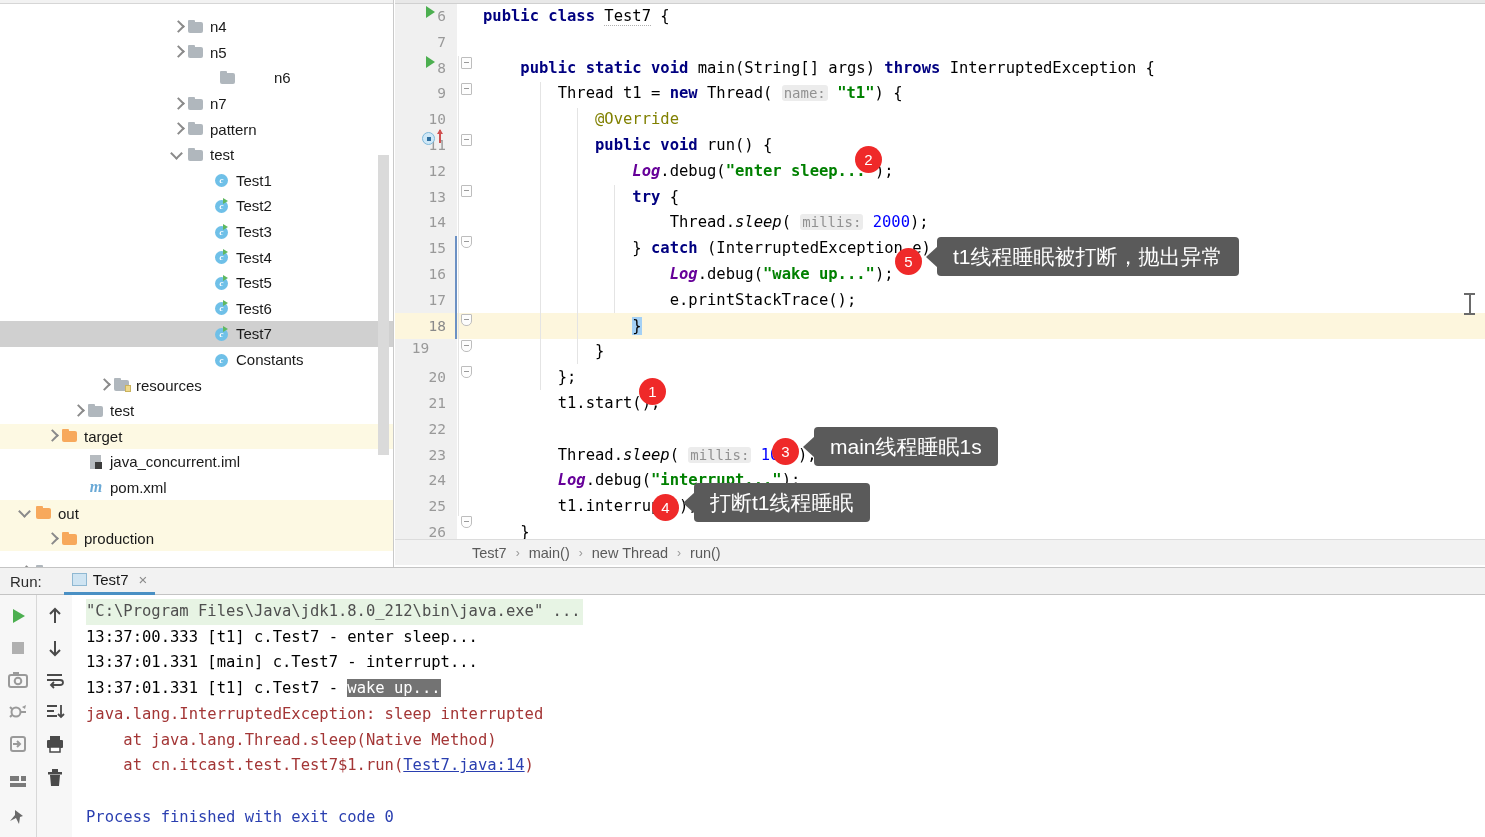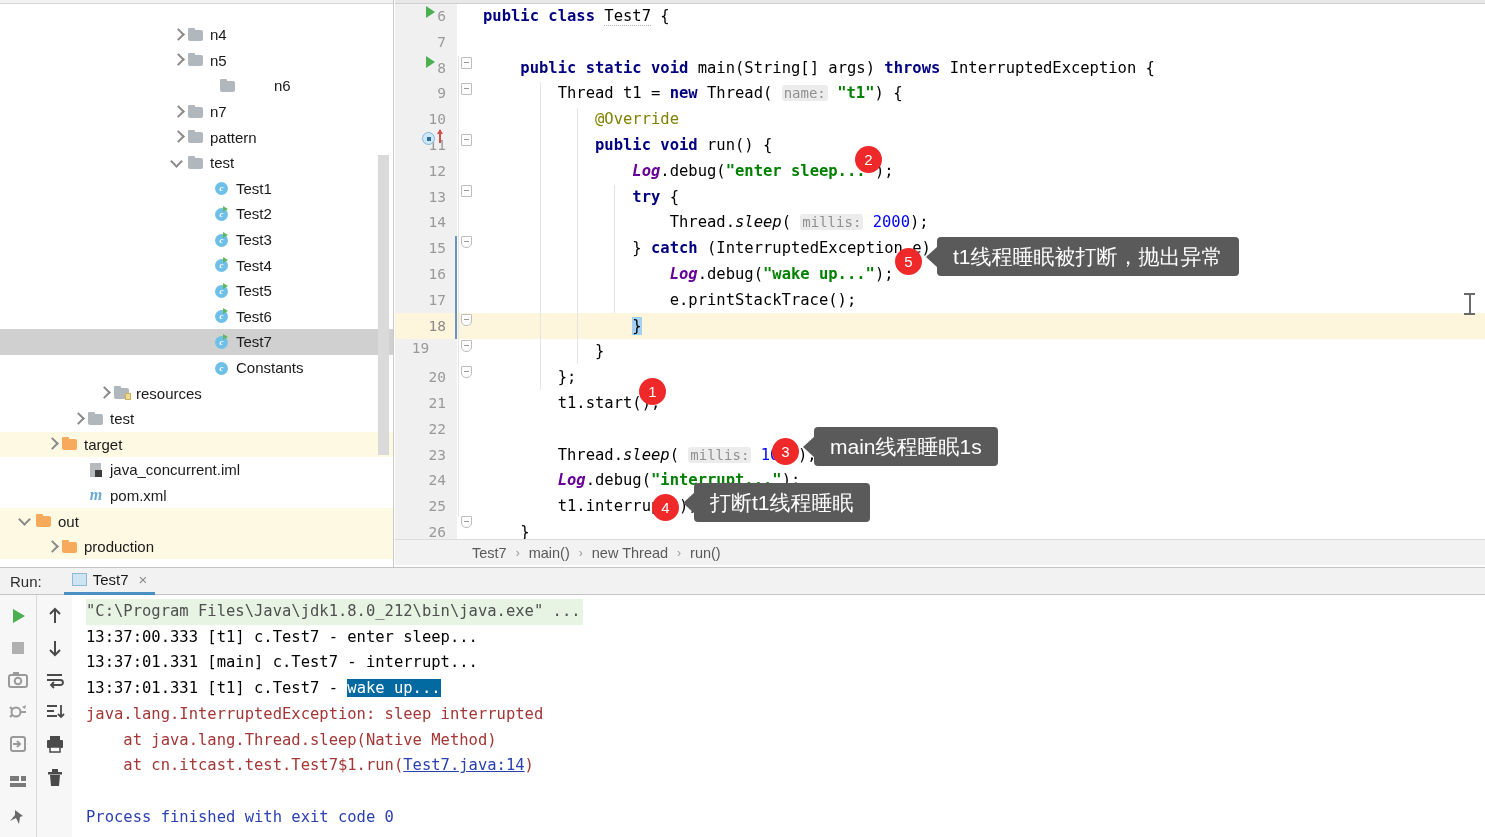--- a/index.html
+++ b/index.html
@@ -204,33 +204,33 @@
   .console {
     position:absolute; left:72px; top:28px; right:0; height:242px;
     background:#fff; padding:4px 0 0 14px; overflow:hidden;
   }
   .cline {
     font-family:"DejaVu Sans Mono", monospace; font-size:15.5px; line-height:25.7px;
     white-space:pre; color:#000;
   }
   .cline.cmd { color:#4f4f4f; background:#e7f4e4; display:inline-block; padding-right:2px;}
   .cline.err { color:#a33636; }
-  .hl-sel { background:#0369a1; color:#fff; }
+  .hl-sel { background:#737373; color:#fff; }
   .link { color:#2a3fb0; text-decoration:underline; }
 </style>
 </head>
 <body>
 
 <div id="app">
 
   <div class="top-region">
 
     <div class="tree-pane">
       <div class="tree-topline"></div>
-      <div id="tree-rows" style="position:absolute;left:0;top:22px;width:394px;">
+      <div id="tree-rows" style="position:absolute;left:0;top:14px;width:394px;">
           <div class="tree-row" style="padding-left: 170px; height: 25.6px;">
             <span class="twisty collapsed"></span>
             <span class="ico folder"></span>
             <span class="lbl">n4</span>
           </div>
           <div class="tree-row" style="padding-left: 170px; height: 25.6px;">
             <span class="twisty collapsed"></span>
             <span class="ico folder"></span>
             <span class="lbl">n5</span>
           </div>

